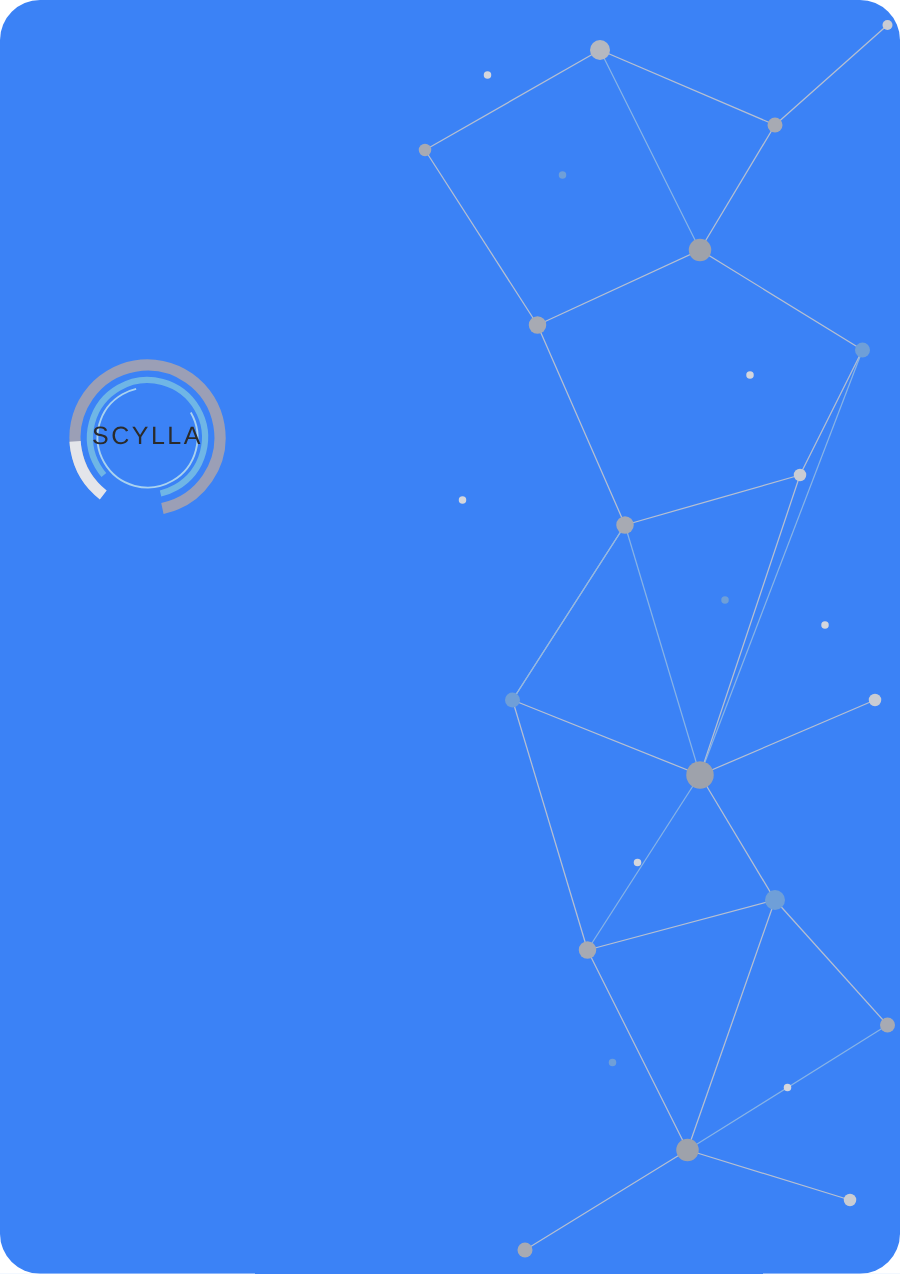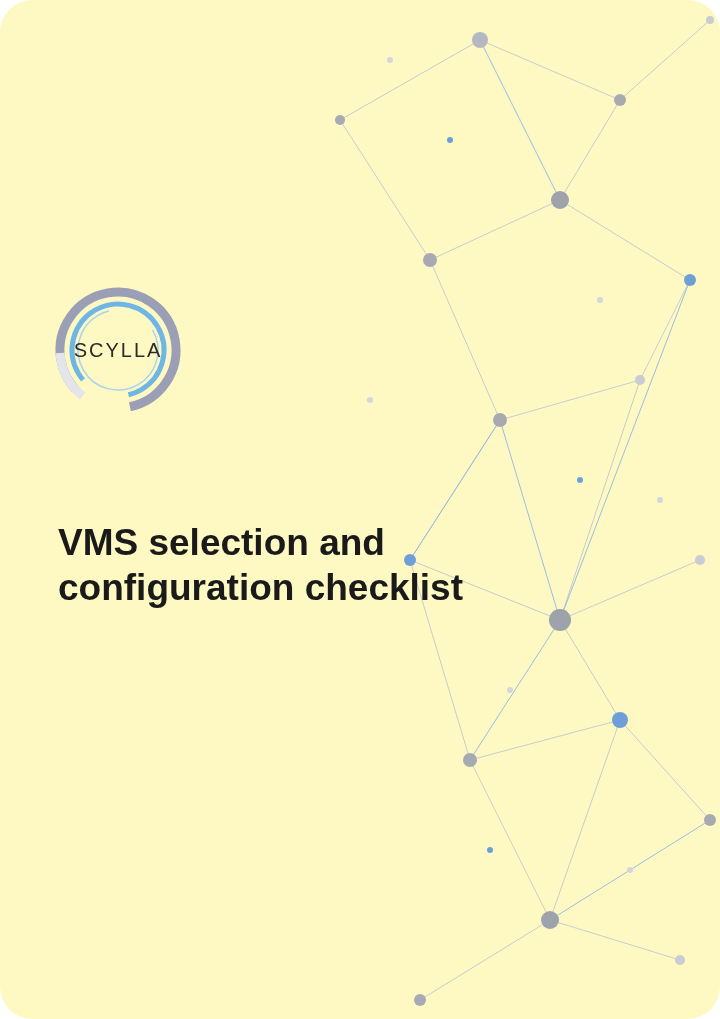--- a/index.html
+++ b/index.html
@@ -8,21 +8,21 @@
     width: 720px;
     height: 1019px;
     overflow: hidden;
     font-family: "Segoe UI", "Helvetica Neue", Arial, sans-serif;
     background: #ffffff;
   }
   .page {
     position: relative;
     width: 720px;
     height: 1019px;
-    background: #fef9c3;
+    background: #3b82f6;
     border-radius: 32px;
     overflow: hidden;
   }
   .network-bg {
     position: absolute;
     top: 0;
     right: 0;
     width: 420px;
     height: 1019px;
     pointer-events: none;
@@ -133,15 +133,14 @@
 
       <circle cx="70" cy="70" r="58" fill="none" stroke="#e4e5ea" stroke-width="9" stroke-dasharray="50 320" stroke-dashoffset="-230" transform="rotate(-100 70 70)"></circle>
 
       <circle cx="70" cy="70" r="46" fill="none" stroke="#6fb6e6" stroke-width="5" stroke-dasharray="240 50" stroke-dashoffset="10" transform="rotate(150 70 70)"></circle>
 
       <circle cx="70" cy="70" r="40" fill="none" stroke="#a9d2ef" stroke-width="1.5" stroke-dasharray="200 60" transform="rotate(-30 70 70)"></circle>
     </svg>
     <div class="logo-text">SCYLLA</div>
   </div>
 
-  <div class="title">VMS selection and configuration checklist</div>
 
 </div>
 
 </body></html>

